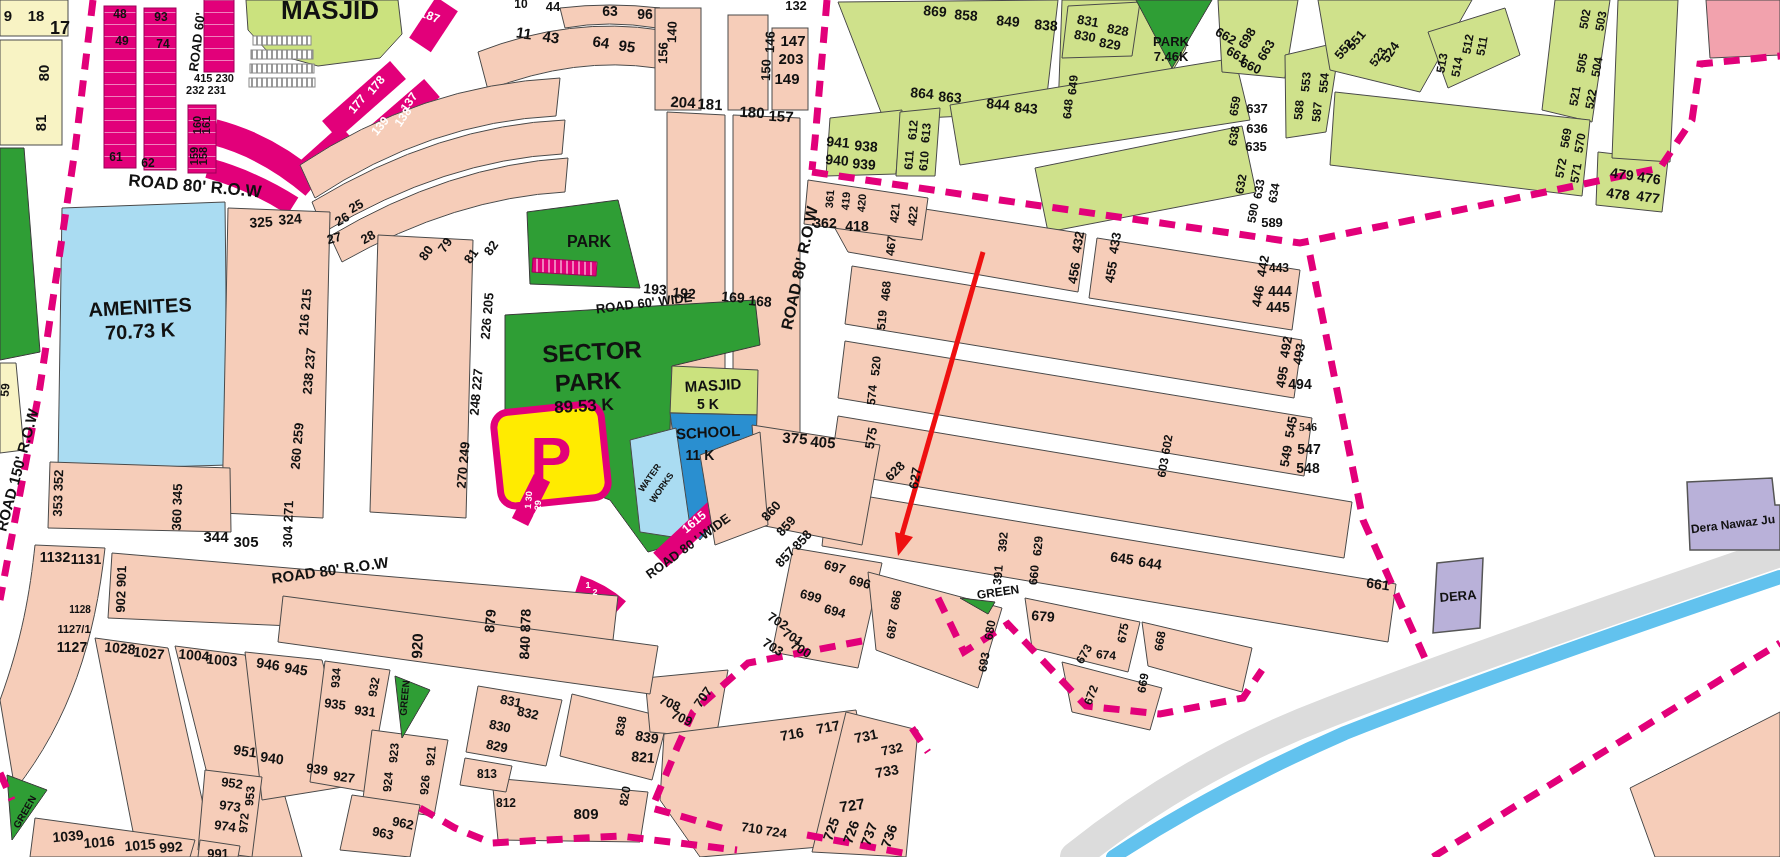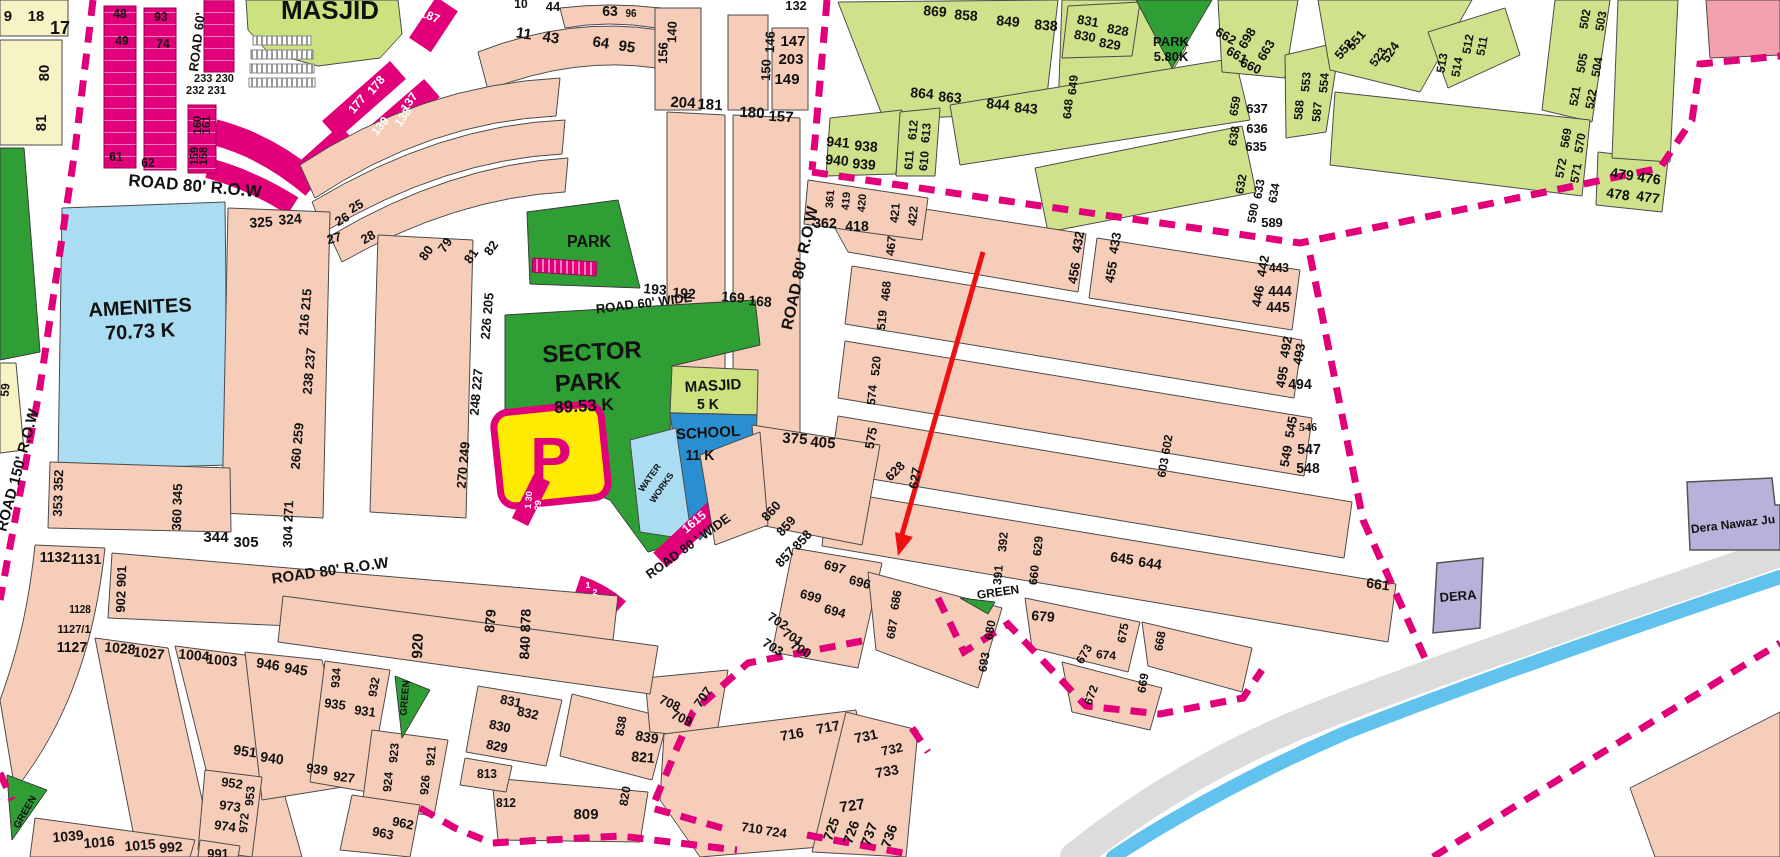--- a/index.html
+++ b/index.html
@@ -239,21 +239,21 @@
 
   <g>
     <line class="arrow" x1="983" y1="252" x2="901" y2="538"></line>
     <polygon class="arrowhead" points="898,556 913,537 895,532"></polygon>
   </g>
 </svg>
 
 <div id="labels">
       <span class="lb" style="left: 330px; top: 10px; font-size: 26px; transform: translate(-50%, -50%) rotate(0deg);">MASJID</span>
       <span class="lb" style="left: 197px; top: 42px; font-size: 13px; transform: translate(-50%, -50%) rotate(-83deg);">ROAD 60'</span>
-      <span class="lb" style="left: 214px; top: 78px; font-size: 11px; transform: translate(-50%, -50%) rotate(0deg);">233 230</span>
+      <span class="lb" style="left: 214px; top: 78px; font-size: 11px; transform: translate(-50%, -50%) rotate(0deg);">415 230</span>
       <span class="lb" style="left: 206px; top: 90px; font-size: 11px; transform: translate(-50%, -50%) rotate(0deg);">232 231</span>
       <span class="lb" style="left: 195px; top: 186px; font-size: 17px; transform: translate(-50%, -50%) rotate(5deg);">ROAD 80' R.O.W</span>
       <span class="lb" style="left: 8px; top: 15px; font-size: 15px; transform: translate(-50%, -50%) rotate(0deg);">9</span>
       <span class="lb" style="left: 36px; top: 15px; font-size: 15px; transform: translate(-50%, -50%) rotate(0deg);">18</span>
       <span class="lb" style="left: 60px; top: 28px; font-size: 18px; transform: translate(-50%, -50%) rotate(0deg);">17</span>
       <span class="lb" style="left: 43px; top: 73px; font-size: 15px; transform: translate(-50%, -50%) rotate(-90deg);">80</span>
       <span class="lb" style="left: 40px; top: 123px; font-size: 15px; transform: translate(-50%, -50%) rotate(-90deg);">81</span>
       <span class="lb" style="left: 120px; top: 14px; font-size: 12px; transform: translate(-50%, -50%) rotate(0deg);">48</span>
       <span class="lb" style="left: 161px; top: 17px; font-size: 12px; transform: translate(-50%, -50%) rotate(0deg);">93</span>
       <span class="lb" style="left: 122px; top: 41px; font-size: 12px; transform: translate(-50%, -50%) rotate(0deg);">49</span>
@@ -266,21 +266,21 @@
       <span class="lb" style="left: 194px; top: 156px; font-size: 11px; transform: translate(-50%, -50%) rotate(-90deg);">159</span>
       <span class="lb w" style="left: 430px; top: 16px; font-size: 12px; transform: translate(-50%, -50%) rotate(20deg);">187</span>
       <span class="lb w" style="left: 376px; top: 85px; font-size: 12px; transform: translate(-50%, -50%) rotate(-50deg);">178</span>
       <span class="lb w" style="left: 357px; top: 104px; font-size: 12px; transform: translate(-50%, -50%) rotate(-50deg);">177</span>
       <span class="lb w" style="left: 409px; top: 102px; font-size: 12px; transform: translate(-50%, -50%) rotate(-55deg);">137</span>
       <span class="lb w" style="left: 403px; top: 117px; font-size: 12px; transform: translate(-50%, -50%) rotate(-55deg);">138</span>
       <span class="lb w" style="left: 380px; top: 126px; font-size: 12px; transform: translate(-50%, -50%) rotate(-50deg);">139</span>
       <span class="lb" style="left: 521px; top: 4px; font-size: 12px; transform: translate(-50%, -50%) rotate(0deg);">10</span>
       <span class="lb" style="left: 553px; top: 6px; font-size: 13px; transform: translate(-50%, -50%) rotate(0deg);">44</span>
       <span class="lb" style="left: 610px; top: 11px; font-size: 14px; transform: translate(-50%, -50%) rotate(0deg);">63</span>
-      <span class="lb" style="left: 631px; top: 14px; font-size: 10px; transform: translate(-50%, -50%) rotate(0deg);">96</span>
+      <span class="lb" style="left: 645px; top: 14px; font-size: 14px; transform: translate(-50%, -50%) rotate(0deg);">96</span>
       <span class="lb" style="left: 524px; top: 33px; font-size: 15px; transform: translate(-50%, -50%) rotate(8deg);">11</span>
       <span class="lb" style="left: 551px; top: 37px; font-size: 15px; transform: translate(-50%, -50%) rotate(8deg);">43</span>
       <span class="lb" style="left: 601px; top: 42px; font-size: 15px; transform: translate(-50%, -50%) rotate(8deg);">64</span>
       <span class="lb" style="left: 627px; top: 46px; font-size: 15px; transform: translate(-50%, -50%) rotate(8deg);">95</span>
       <span class="lb" style="left: 672px; top: 32px; font-size: 13px; transform: translate(-50%, -50%) rotate(-88deg);">140</span>
       <span class="lb" style="left: 663px; top: 53px; font-size: 13px; transform: translate(-50%, -50%) rotate(-88deg);">156</span>
       <span class="lb" style="left: 796px; top: 5px; font-size: 13px; transform: translate(-50%, -50%) rotate(0deg);">132</span>
       <span class="lb" style="left: 793px; top: 40px; font-size: 15px; transform: translate(-50%, -50%) rotate(0deg);">147</span>
       <span class="lb" style="left: 770px; top: 42px; font-size: 13px; transform: translate(-50%, -50%) rotate(-88deg);">146</span>
       <span class="lb" style="left: 791px; top: 58px; font-size: 15px; transform: translate(-50%, -50%) rotate(0deg);">203</span>
@@ -489,21 +489,21 @@
       <span class="lb" style="left: 926px; top: 133px; font-size: 12px; transform: translate(-50%, -50%) rotate(-85deg);">613</span>
       <span class="lb" style="left: 909px; top: 160px; font-size: 12px; transform: translate(-50%, -50%) rotate(-85deg);">611</span>
       <span class="lb" style="left: 924px; top: 161px; font-size: 12px; transform: translate(-50%, -50%) rotate(-85deg);">610</span>
       <span class="lb" style="left: 1073px; top: 85px; font-size: 12px; transform: translate(-50%, -50%) rotate(-85deg);">649</span>
       <span class="lb" style="left: 1068px; top: 109px; font-size: 12px; transform: translate(-50%, -50%) rotate(-85deg);">648</span>
       <span class="lb" style="left: 1088px; top: 21px; font-size: 13px; transform: translate(-50%, -50%) rotate(10deg);">831</span>
       <span class="lb" style="left: 1118px; top: 30px; font-size: 13px; transform: translate(-50%, -50%) rotate(10deg);">828</span>
       <span class="lb" style="left: 1085px; top: 36px; font-size: 13px; transform: translate(-50%, -50%) rotate(10deg);">830</span>
       <span class="lb" style="left: 1110px; top: 44px; font-size: 13px; transform: translate(-50%, -50%) rotate(10deg);">829</span>
       <span class="lb" style="left: 1171px; top: 41px; font-size: 13px; transform: translate(-50%, -50%) rotate(0deg);">PARK</span>
-      <span class="lb" style="left: 1171px; top: 56px; font-size: 13px; transform: translate(-50%, -50%) rotate(0deg);">5.80K</span>
+      <span class="lb" style="left: 1171px; top: 56px; font-size: 13px; transform: translate(-50%, -50%) rotate(0deg);">7.46K</span>
       <span class="lb" style="left: 1226px; top: 36px; font-size: 13px; transform: translate(-50%, -50%) rotate(30deg);">662</span>
       <span class="lb" style="left: 1247px; top: 38px; font-size: 13px; transform: translate(-50%, -50%) rotate(-60deg);">698</span>
       <span class="lb" style="left: 1237px; top: 55px; font-size: 13px; transform: translate(-50%, -50%) rotate(30deg);">661</span>
       <span class="lb" style="left: 1266px; top: 50px; font-size: 13px; transform: translate(-50%, -50%) rotate(-60deg);">663</span>
       <span class="lb" style="left: 1251px; top: 66px; font-size: 13px; transform: translate(-50%, -50%) rotate(25deg);">660</span>
       <span class="lb" style="left: 1235px; top: 106px; font-size: 12px; transform: translate(-50%, -50%) rotate(-80deg);">659</span>
       <span class="lb" style="left: 1257px; top: 108px; font-size: 13px; transform: translate(-50%, -50%) rotate(0deg);">637</span>
       <span class="lb" style="left: 1234px; top: 136px; font-size: 12px; transform: translate(-50%, -50%) rotate(-80deg);">638</span>
       <span class="lb" style="left: 1257px; top: 128px; font-size: 13px; transform: translate(-50%, -50%) rotate(0deg);">636</span>
       <span class="lb" style="left: 1256px; top: 146px; font-size: 13px; transform: translate(-50%, -50%) rotate(0deg);">635</span>

